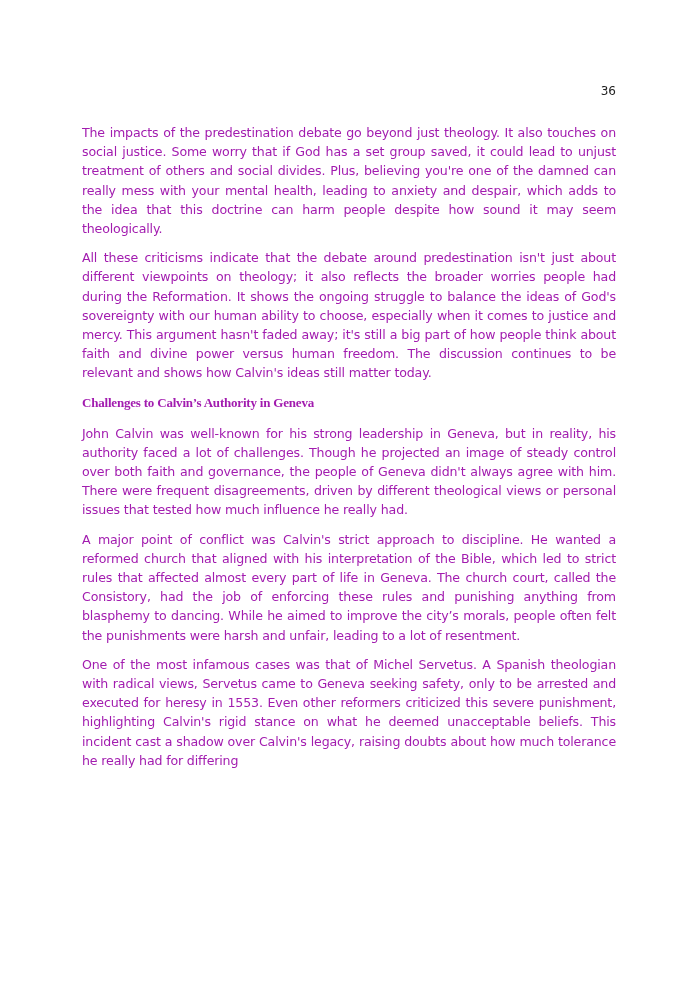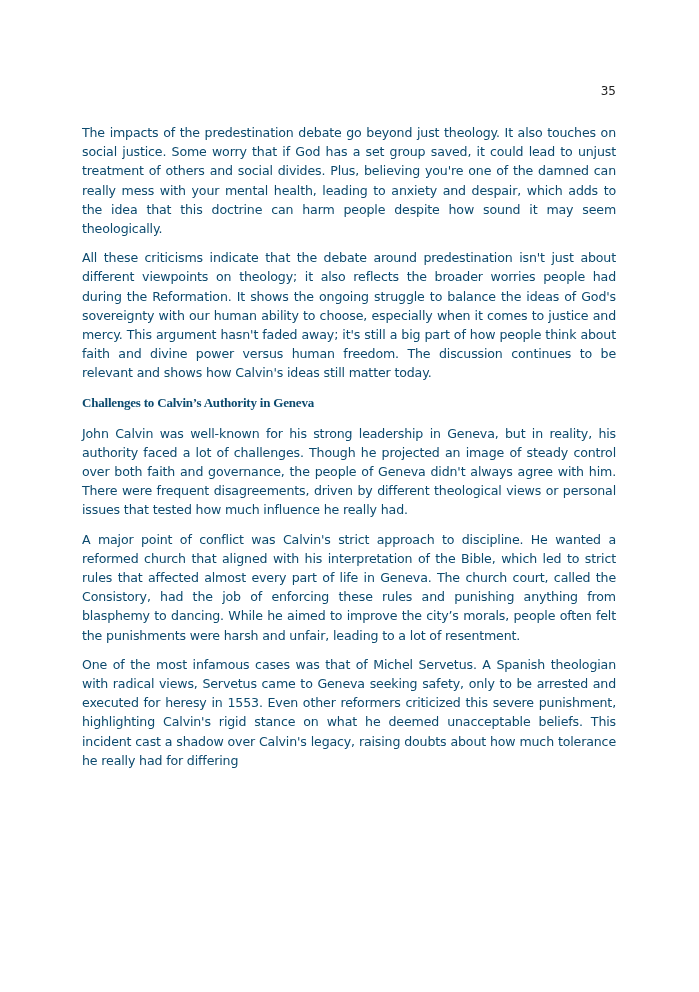--- a/index.html
+++ b/index.html
@@ -4,32 +4,32 @@
 <style>
   html, body { margin: 0; padding: 0; background: #ffffff; }
   body { width: 699px; height: 992px; position: relative; overflow: hidden; }
   .page-number {
     position: absolute; top: 84px; left: 560px; width: 56px; text-align: right;
     font-family: "DejaVu Sans", sans-serif; font-size: 12px; color: #222;
   }
   .content {
     position: absolute; top: 123px; left: 82px; width: 534px;
     font-family: "DejaVu Sans", sans-serif; font-size: 12.6px; line-height: 19.2px;
-    color: #0c4a6e; letter-spacing: -0.15px;
+    color: #a21caf; letter-spacing: -0.15px;
   }
   .content p { margin: 0 0 10px 0; text-align: justify; }
   .content h2 {
     font-family: Liberation Serif, serif; font-size: 13px; font-weight: bold;
     margin: 0 0 12px 0; line-height: 19px; letter-spacing: -0.2px;
   }
 </style>
 </head>
 <body>
 
-<div class="page-number">35</div>
+<div class="page-number">36</div>
 
 <div class="content">
   <p>The impacts of the predestination debate go beyond just theology. It also touches on social justice. Some worry that if God has a set group saved, it could lead to unjust treatment of others and social divides. Plus, believing you're one of the damned can really mess with your mental health, leading to anxiety and despair, which adds to the idea that this doctrine can harm people despite how sound it may seem theologically.</p>
   <p>All these criticisms indicate that the debate around predestination isn't just about different viewpoints on theology; it also reflects the broader worries people had during the Reformation. It shows the ongoing struggle to balance the ideas of God's sovereignty with our human ability to choose, especially when it comes to justice and mercy. This argument hasn't faded away; it's still a big part of how people think about faith and divine power versus human freedom. The discussion continues to be relevant and shows how Calvin's ideas still matter today.</p>
   <h2>Challenges to Calvin’s Authority in Geneva</h2>
   <p>John Calvin was well-known for his strong leadership in Geneva, but in reality, his authority faced a lot of challenges. Though he projected an image of steady control over both faith and governance, the people of Geneva didn't always agree with him. There were frequent disagreements, driven by different theological views or personal issues that tested how much influence he really had.</p>
   <p>A major point of conflict was Calvin's strict approach to discipline. He wanted a reformed church that aligned with his interpretation of the Bible, which led to strict rules that affected almost every part of life in Geneva. The church court, called the Consistory, had the job of enforcing these rules and punishing anything from blasphemy to dancing. While he aimed to improve the city’s morals, people often felt the punishments were harsh and unfair, leading to a lot of resentment.</p>
   <p>One of the most infamous cases was that of Michel Servetus. A Spanish theologian with radical views, Servetus came to Geneva seeking safety, only to be arrested and executed for heresy in 1553. Even other reformers criticized this severe punishment, highlighting Calvin's rigid stance on what he deemed unacceptable beliefs. This incident cast a shadow over Calvin's legacy, raising doubts about how much tolerance he really had for differing</p>
 </div>
 

